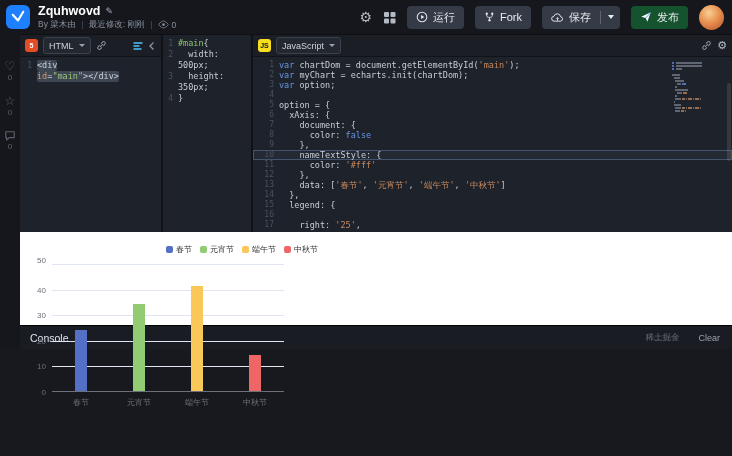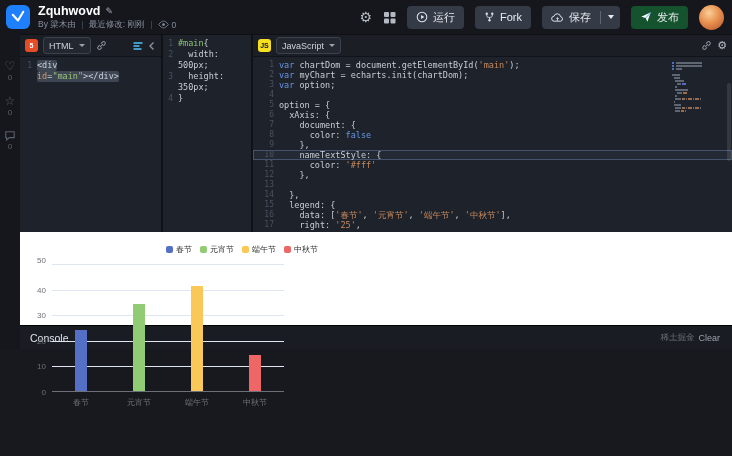--- a/index.html
+++ b/index.html
@@ -98,21 +98,21 @@
   .gridline { position:absolute; left:0; width:100%; height:1px; background:#e0e6f1; }
   .bar { position:absolute; bottom:0; width:12px; }
   .ylabel { position:absolute; left:0; width:26px; text-align:right;
             font-size:8px; color:#6e7079; }
   .xlabel { position:absolute; text-align:center; font-size:8px; color:#6e7079; }
 
   
   .console-bar { height:24px; background:#191c22; border-top:1px solid #000;
                  display:flex; align-items:center; padding:0 12px 0 10px; flex:none; }
   .console-label { color:#dfe3e9; font-size:10.5px; cursor:pointer; }
-  .console-right { margin-left:auto; display:flex; align-items:center; gap:4px; }
+  .console-right { margin-left:auto; display:flex; align-items:center; gap:19px; }
   .watermark { color:#b9bec7; opacity:.5; font-size:8.5px; }
   .clear-btn { color:#9aa1ac; font-size:9px; cursor:pointer; }
 </style>
 </head>
 <body>
 
 <div class="app">
 
   <header class="topbar">
     <div class="logo">
@@ -352,32 +352,32 @@
               <div class="code-row">
                 <span class="gutter">11</span>
                 <span class="code-text"><span class="tok-p">      color: </span><span class="tok-s">'#fff'</span></span>
               </div>
               <div class="code-row">
                 <span class="gutter">12</span>
                 <span class="code-text"><span class="tok-p">    },</span></span>
               </div>
               <div class="code-row">
                 <span class="gutter">13</span>
+                <span class="code-text"><span class="tok-p">    data: [</span><span class="tok-s">'春节'</span><span class="tok-p">, </span><span class="tok-s">'元宵节'</span><span class="tok-p">, </span><span class="tok-s">'端午节'</span><span class="tok-p">, </span><span class="tok-s">'中秋节'</span><span class="tok-p">]</span></span>
               </div>
               <div class="code-row">
                 <span class="gutter">14</span>
                 <span class="code-text"><span class="tok-p">  },</span></span>
               </div>
               <div class="code-row">
                 <span class="gutter">15</span>
                 <span class="code-text"><span class="tok-p">  legend: {</span></span>
               </div>
               <div class="code-row">
                 <span class="gutter">16</span>
-                <span class="code-text"><span class="tok-p">    data: [</span><span class="tok-s">'春节'</span><span class="tok-p">, </span><span class="tok-s">'元宵节'</span><span class="tok-p">, </span><span class="tok-s">'端午节'</span><span class="tok-p">, </span><span class="tok-s">'中秋节'</span><span class="tok-p">],</span></span>
               </div>
               <div class="code-row">
                 <span class="gutter">17</span>
                 <span class="code-text"><span class="tok-p">    right: </span><span class="tok-s">'25'</span><span class="tok-p">,</span></span>
               </div>
             </div>
         </section>
 
       </div>
 

